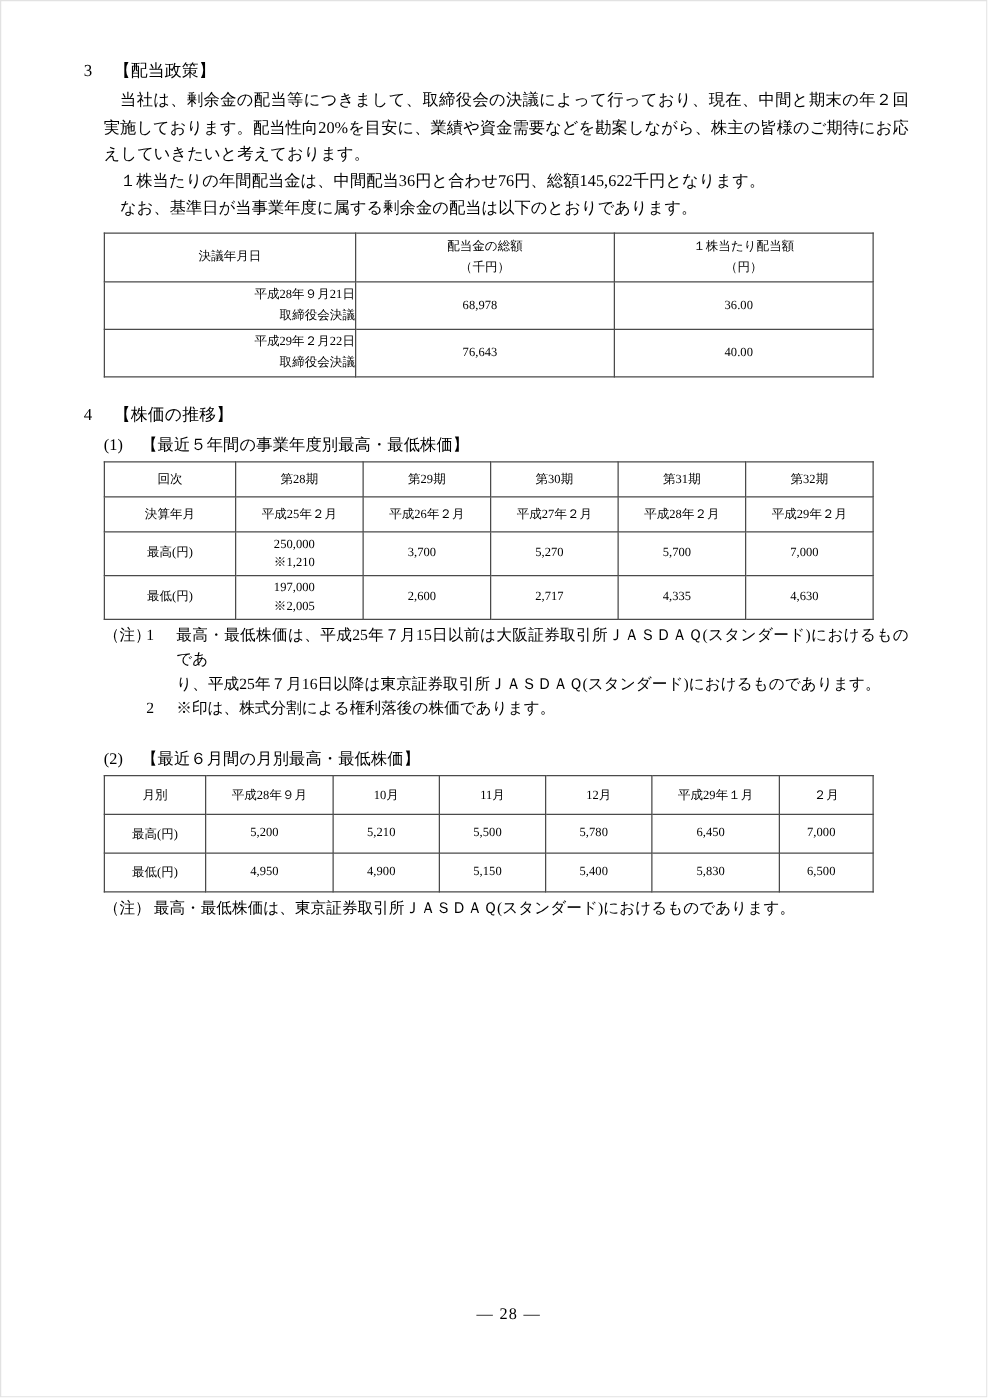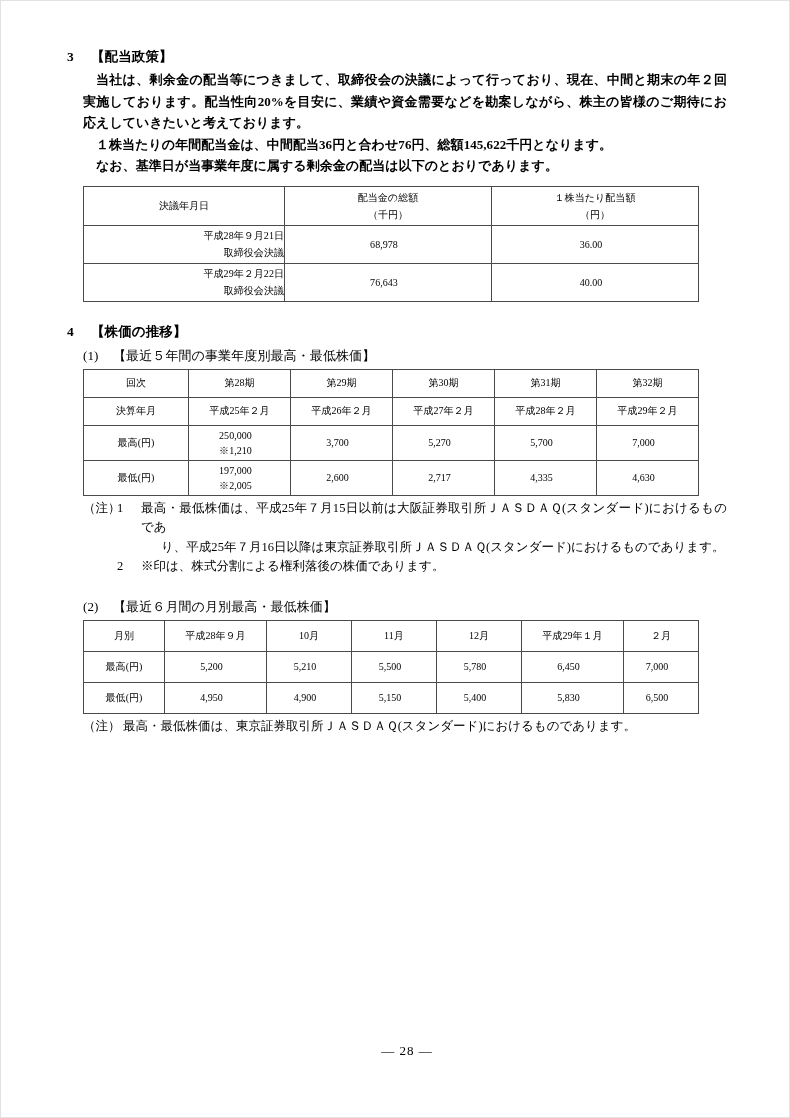--- a/index.html
+++ b/index.html
@@ -29,21 +29,20 @@
     width: 660px;
   }
 
   
   .sec-head {
     font-size: 13.5px;
     line-height: 20px;
     margin: 0 0 2px 0;
     white-space: nowrap;
     letter-spacing: 0.1px;
-    font-weight: bold;
   }
   .sec-num {
     display: inline-block;
     width: 24px;
   }
   .sub-head {
     font-size: 13px;
     line-height: 20px;
     margin: 4px 0 3px 16px;
     white-space: nowrap;
@@ -59,21 +58,20 @@
     font-size: 13px;
     line-height: 21.5px;
     margin: 0;
     padding-left: 16px;
     text-align: justify;
     text-justify: inter-character;
     letter-spacing: 0.05px;
   }
   .para.indent {
     text-indent: 13px;
-    font-weight: bold;
   }
   .para-group {
     margin-bottom: 0px;
   }
   .gap-sm { height: 9px; }
   .gap-md { height: 16px; }
   .gap-lg { height: 20px; }
 
   
   table.doc {
@@ -128,21 +126,20 @@
     width: 24px;
     text-align: left;
   }
   .note-body {
     flex: 1 1 auto;
     text-align: justify;
     text-justify: inter-character;
   }
   .note-body .cont {
     display: block;
-    margin-left: 20px;
   }
   .note-single .note-mark { width: 40px; }
 
   
   #footer {
     position: absolute;
     left: 0;
     right: 0;
     top: 1042px;
     text-align: center;

